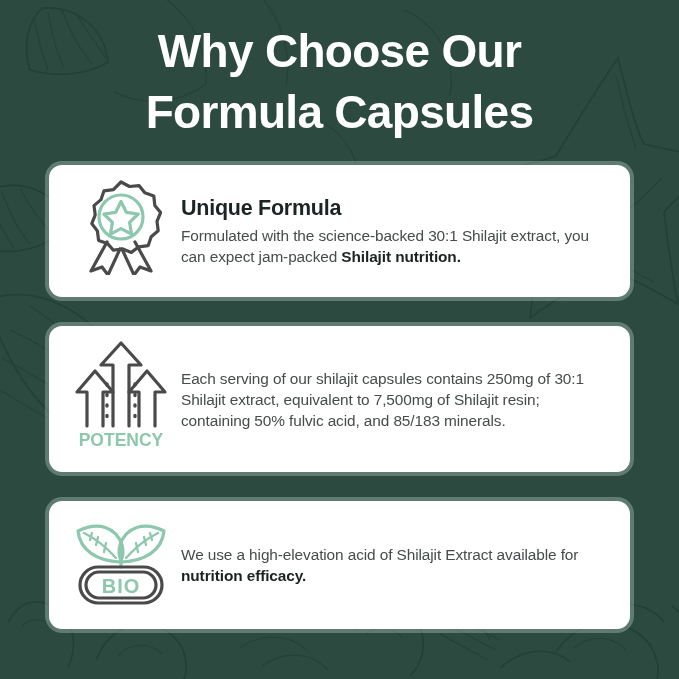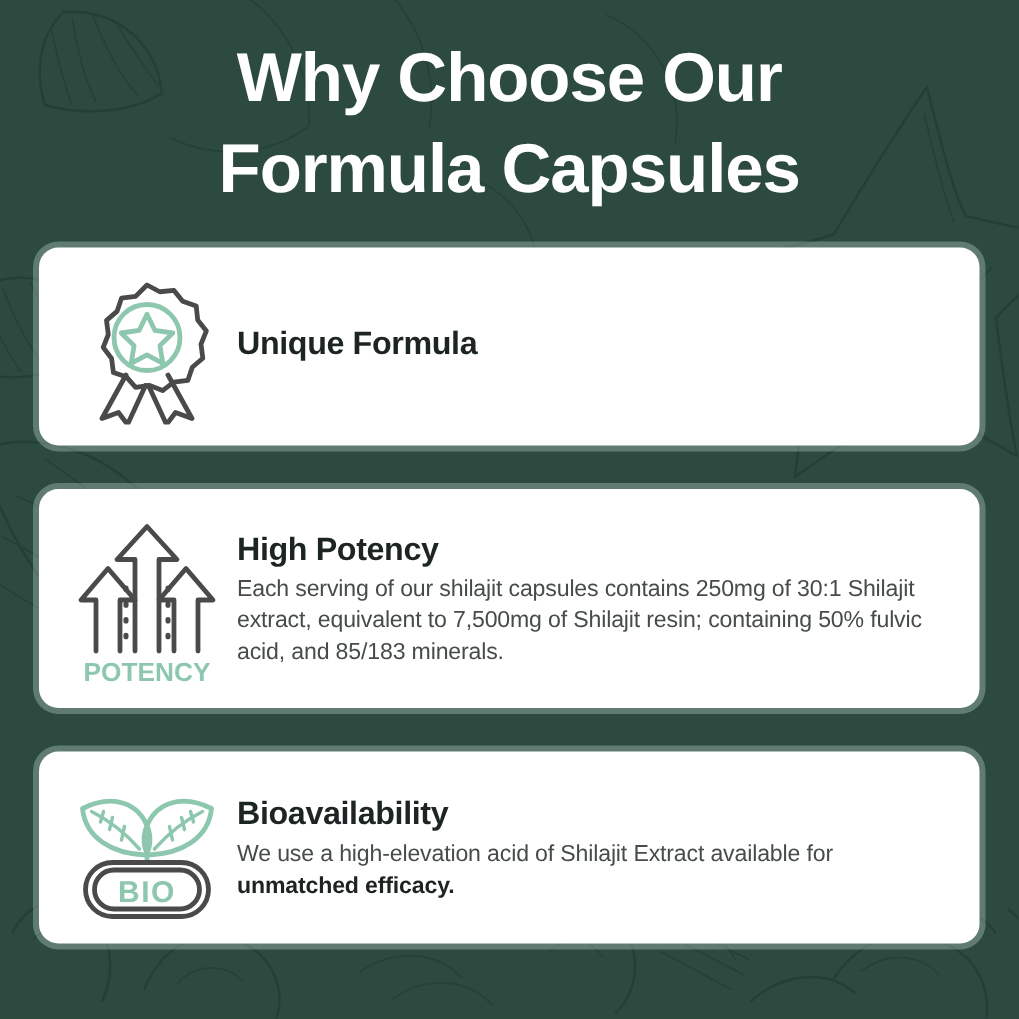--- a/index.html
+++ b/index.html
@@ -35,21 +35,21 @@
     stroke: #254138;
     stroke-width: 1.1;
   }
 
   
   .page {
     position: relative;
     z-index: 2;
     width: 679px;
     height: 507px;
-    padding: 0 26px;
+    padding: 0 49px;
   }
 
   
   .headline {
     text-align: center;
     color: #FFFFFF;
     font-weight: 700;
     font-size: 46px;
     line-height: 1.33;
     letter-spacing: -0.7px;
@@ -72,21 +72,21 @@
     display: flex;
     align-items: center;
     padding: 14px 18px 14px 16px;
     box-shadow: 0 0 0 4px rgba(218, 240, 231, 0.30);
   }
 
   .card-icon {
     flex: 0 0 112px;
     height: 104px;
     display: flex;
-    align-items: flex-end;
+    align-items: flex-start;
     justify-content: center;
   }
 
   .card-body {
     flex: 1 1 auto;
     padding-left: 4px;
     padding-right: 4px;
   }
 
   .card-title {
@@ -204,41 +204,41 @@
             L38.4 71.2 L32.4 64.4 L23.6 61.4 L22.4 52 L16.8 44.6 L20.2 36
             L19 26.6 L26 20.6 L29 11.8 L38.4 10.6 Z"></path>
 
           <circle class="ic-mint" cx="46" cy="38" r="22"></circle>
 
           <path class="ic-mint" d="M46 22.5 L51.3 33.3 L63.2 35 L54.6 43.4 L56.6 55.2 L46 49.6 L35.4 55.2 L37.4 43.4 L28.8 35 L40.7 33.3 Z"></path>
         </svg>
       </div>
       <div class="card-body">
         <div class="card-title">Unique Formula</div>
+        <div class="card-text"><span>Formulated with the science-backed 30:1 Shilajit extract, you can expect jam-packed </span><b>Shilajit nutrition.</b></div>
       </div>
     </div>
 
     <div class="card card--potency">
       <div class="card-icon">
         <svg width="102" height="110" viewBox="0 0 102 110">
 
           <path class="ic-dark" d="M17 86 L17 52 L7 52 L25 31 L43 52 L33 52 L33 86"></path>
 
           <path class="ic-dark" d="M69 86 L69 52 L59 52 L77 31 L95 52 L85 52 L85 86"></path>
 
           <path class="ic-dark" d="M43 86 L43 25 L31 25 L51 3 L71 25 L59 25 L59 86"></path>
 
           <path class="ic-dash" d="M37 44 L37 86"></path>
           <path class="ic-dash" d="M65 44 L65 86"></path>
 
           <text class="ic-label" x="51" y="106" font-size="17.5" text-anchor="middle">POTENCY</text>
         </svg>
       </div>
       <div class="card-body">
-        <div class="card-title">High Potency</div>
         <div class="card-text">Each serving of our shilajit capsules contains 250mg of 30:1 Shilajit extract, equivalent to 7,500mg of Shilajit resin; containing 50% fulvic acid, and 85/183 minerals.</div>
       </div>
     </div>
 
     <div class="card card--bio">
       <div class="card-icon">
         <svg width="98" height="92" viewBox="0 0 98 92">
 
           <path class="ic-mint" d="M48 47 C26 46 8 36 6 16 C26 6 44 12 50 30 C52 36 51 43 48 47 Z"></path>
           <path class="ic-mint-t" d="M44 43 C36 34 24 24 12 18"></path>
@@ -250,19 +250,18 @@
 
           <path class="ic-mint" d="M49 30 L49 52"></path>
 
           <rect class="ic-dark" x="8" y="52" width="82" height="36" rx="18"></rect>
           <rect class="ic-dark" x="14" y="57" width="70" height="26" rx="13" stroke-width="2.4"></rect>
 
           <text class="ic-label" x="49" y="78" font-size="20" text-anchor="middle" letter-spacing="1">BIO</text>
         </svg>
       </div>
       <div class="card-body">
-        <div class="card-title">Bioavailability</div>
-        <div class="card-text"><span>We use a high-elevation acid of Shilajit Extract available for </span><b>unmatched efficacy.</b></div>
+        <div class="card-text"><span>We use a high-elevation acid of Shilajit Extract available for </span><b>nutrition efficacy.</b></div>
       </div>
     </div>
 
   </div>
 </div>
 
 </body></html>

